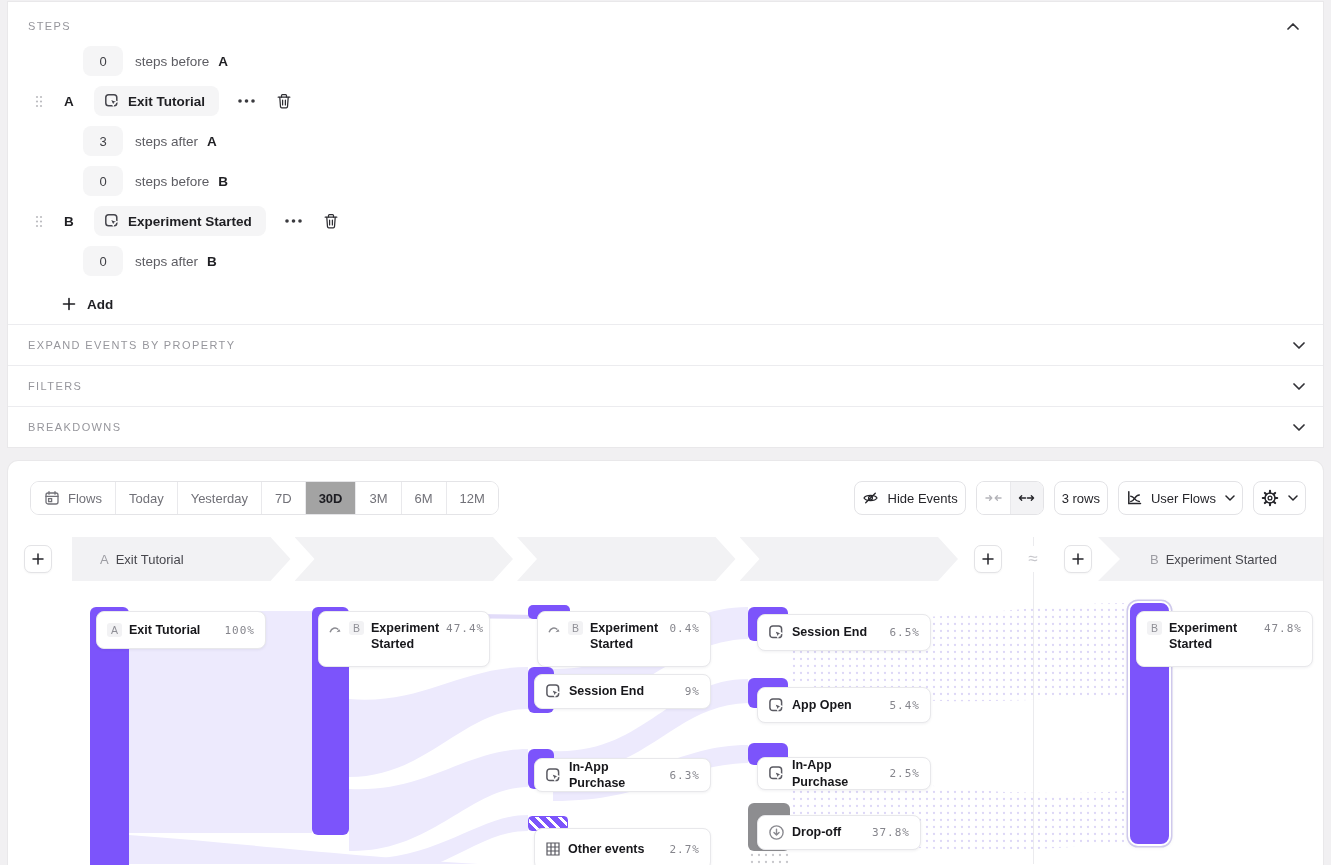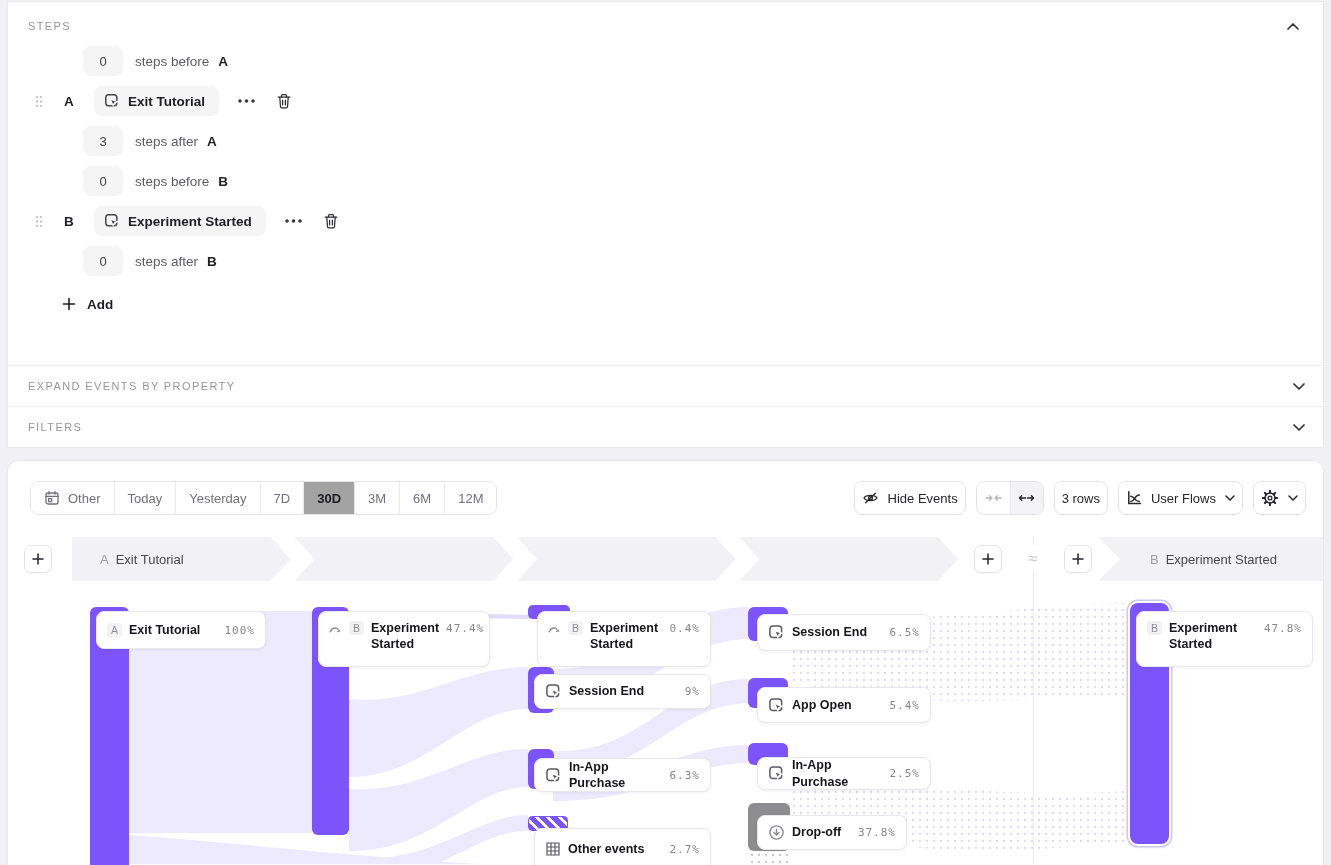--- a/index.html
+++ b/index.html
@@ -208,36 +208,42 @@
       <svg width="12" height="7" viewBox="0 0 12 7">
           <path d="M1 1l5 5 5-5" fill="none" stroke="#323237" stroke-width="1.7" stroke-linecap="round" stroke-linejoin="round"></path>
         </svg>
     </div>
     <div class="acc-row">
       <span class="sec-label">FILTERS</span>
       <svg width="12" height="7" viewBox="0 0 12 7">
           <path d="M1 1l5 5 5-5" fill="none" stroke="#323237" stroke-width="1.7" stroke-linecap="round" stroke-linejoin="round"></path>
         </svg>
     </div>
+    <div class="acc-row">
+      <span class="sec-label">BREAKDOWNS</span>
+      <svg width="12" height="7" viewBox="0 0 12 7">
+          <path d="M1 1l5 5 5-5" fill="none" stroke="#323237" stroke-width="1.7" stroke-linecap="round" stroke-linejoin="round"></path>
+        </svg>
+    </div>
   </div>
 </div>
 
 <div class="card" id="bottom-card">
 
   <div class="toolbar">
     <div class="date-seg">
       <button class="date-btn">
         <svg width="16" height="16" viewBox="0 0 16 16">
             <g fill="none" stroke="#717178" stroke-width="1.3" stroke-linecap="round">
               <rect x="2" y="3" width="12" height="11" rx="2"></rect>
               <path d="M2 6.4h12M5 1.6v2.6M11 1.6v2.6"></path>
               <rect x="4.6" y="8.6" width="3" height="3"></rect>
             </g>
           </svg>
-        <span>Other</span>
+        <span>Flows</span>
       </button>
       <button class="date-btn">Today</button>
       <button class="date-btn">Yesterday</button>
       <button class="date-btn">7D</button>
       <button class="date-btn selected">30D</button>
       <button class="date-btn">3M</button>
       <button class="date-btn">6M</button>
       <button class="date-btn">12M</button>
     </div>
 
@@ -450,21 +456,21 @@
     <div class="fcard" style="left:749px;top:296px;width:174px;height:33px;">
       <svg width="17" height="17" viewBox="0 0 16 16" style="flex:none;">
           <rect x="1.8" y="1.8" width="11" height="11" rx="2.8" fill="none" stroke="#595961" stroke-width="1.4"></rect>
           <path d="M6 6l7.3 2.8-2.9 1.1-1.1 2.9Z" fill="#595961" stroke="#fff" stroke-width="1.1"></path>
         </svg>
       <span class="fname">In-App Purchase</span>
       <span class="pct">2.5%</span>
     </div>
 
     <div class="fbar gray" style="left:740px;top:342px;width:42px;height:48px;"></div>
-    <div class="fcard" style="left:749px;top:354px;width:150px;height:35px;">
+    <div class="fcard" style="left:749px;top:354px;width:164px;height:35px;">
       <svg width="17" height="17" viewBox="0 0 16 16" style="flex:none;">
           <g fill="none" stroke="#8a8a90" stroke-width="1.3" stroke-linecap="round" stroke-linejoin="round">
             <circle cx="8" cy="8" r="6.2"></circle>
             <path d="M8 4.8v5.2M5.6 7.9L8 10.3l2.4-2.4"></path>
           </g>
         </svg>
       <span class="fname">Drop-off</span>
       <span class="pct">37.8%</span>
     </div>
 

